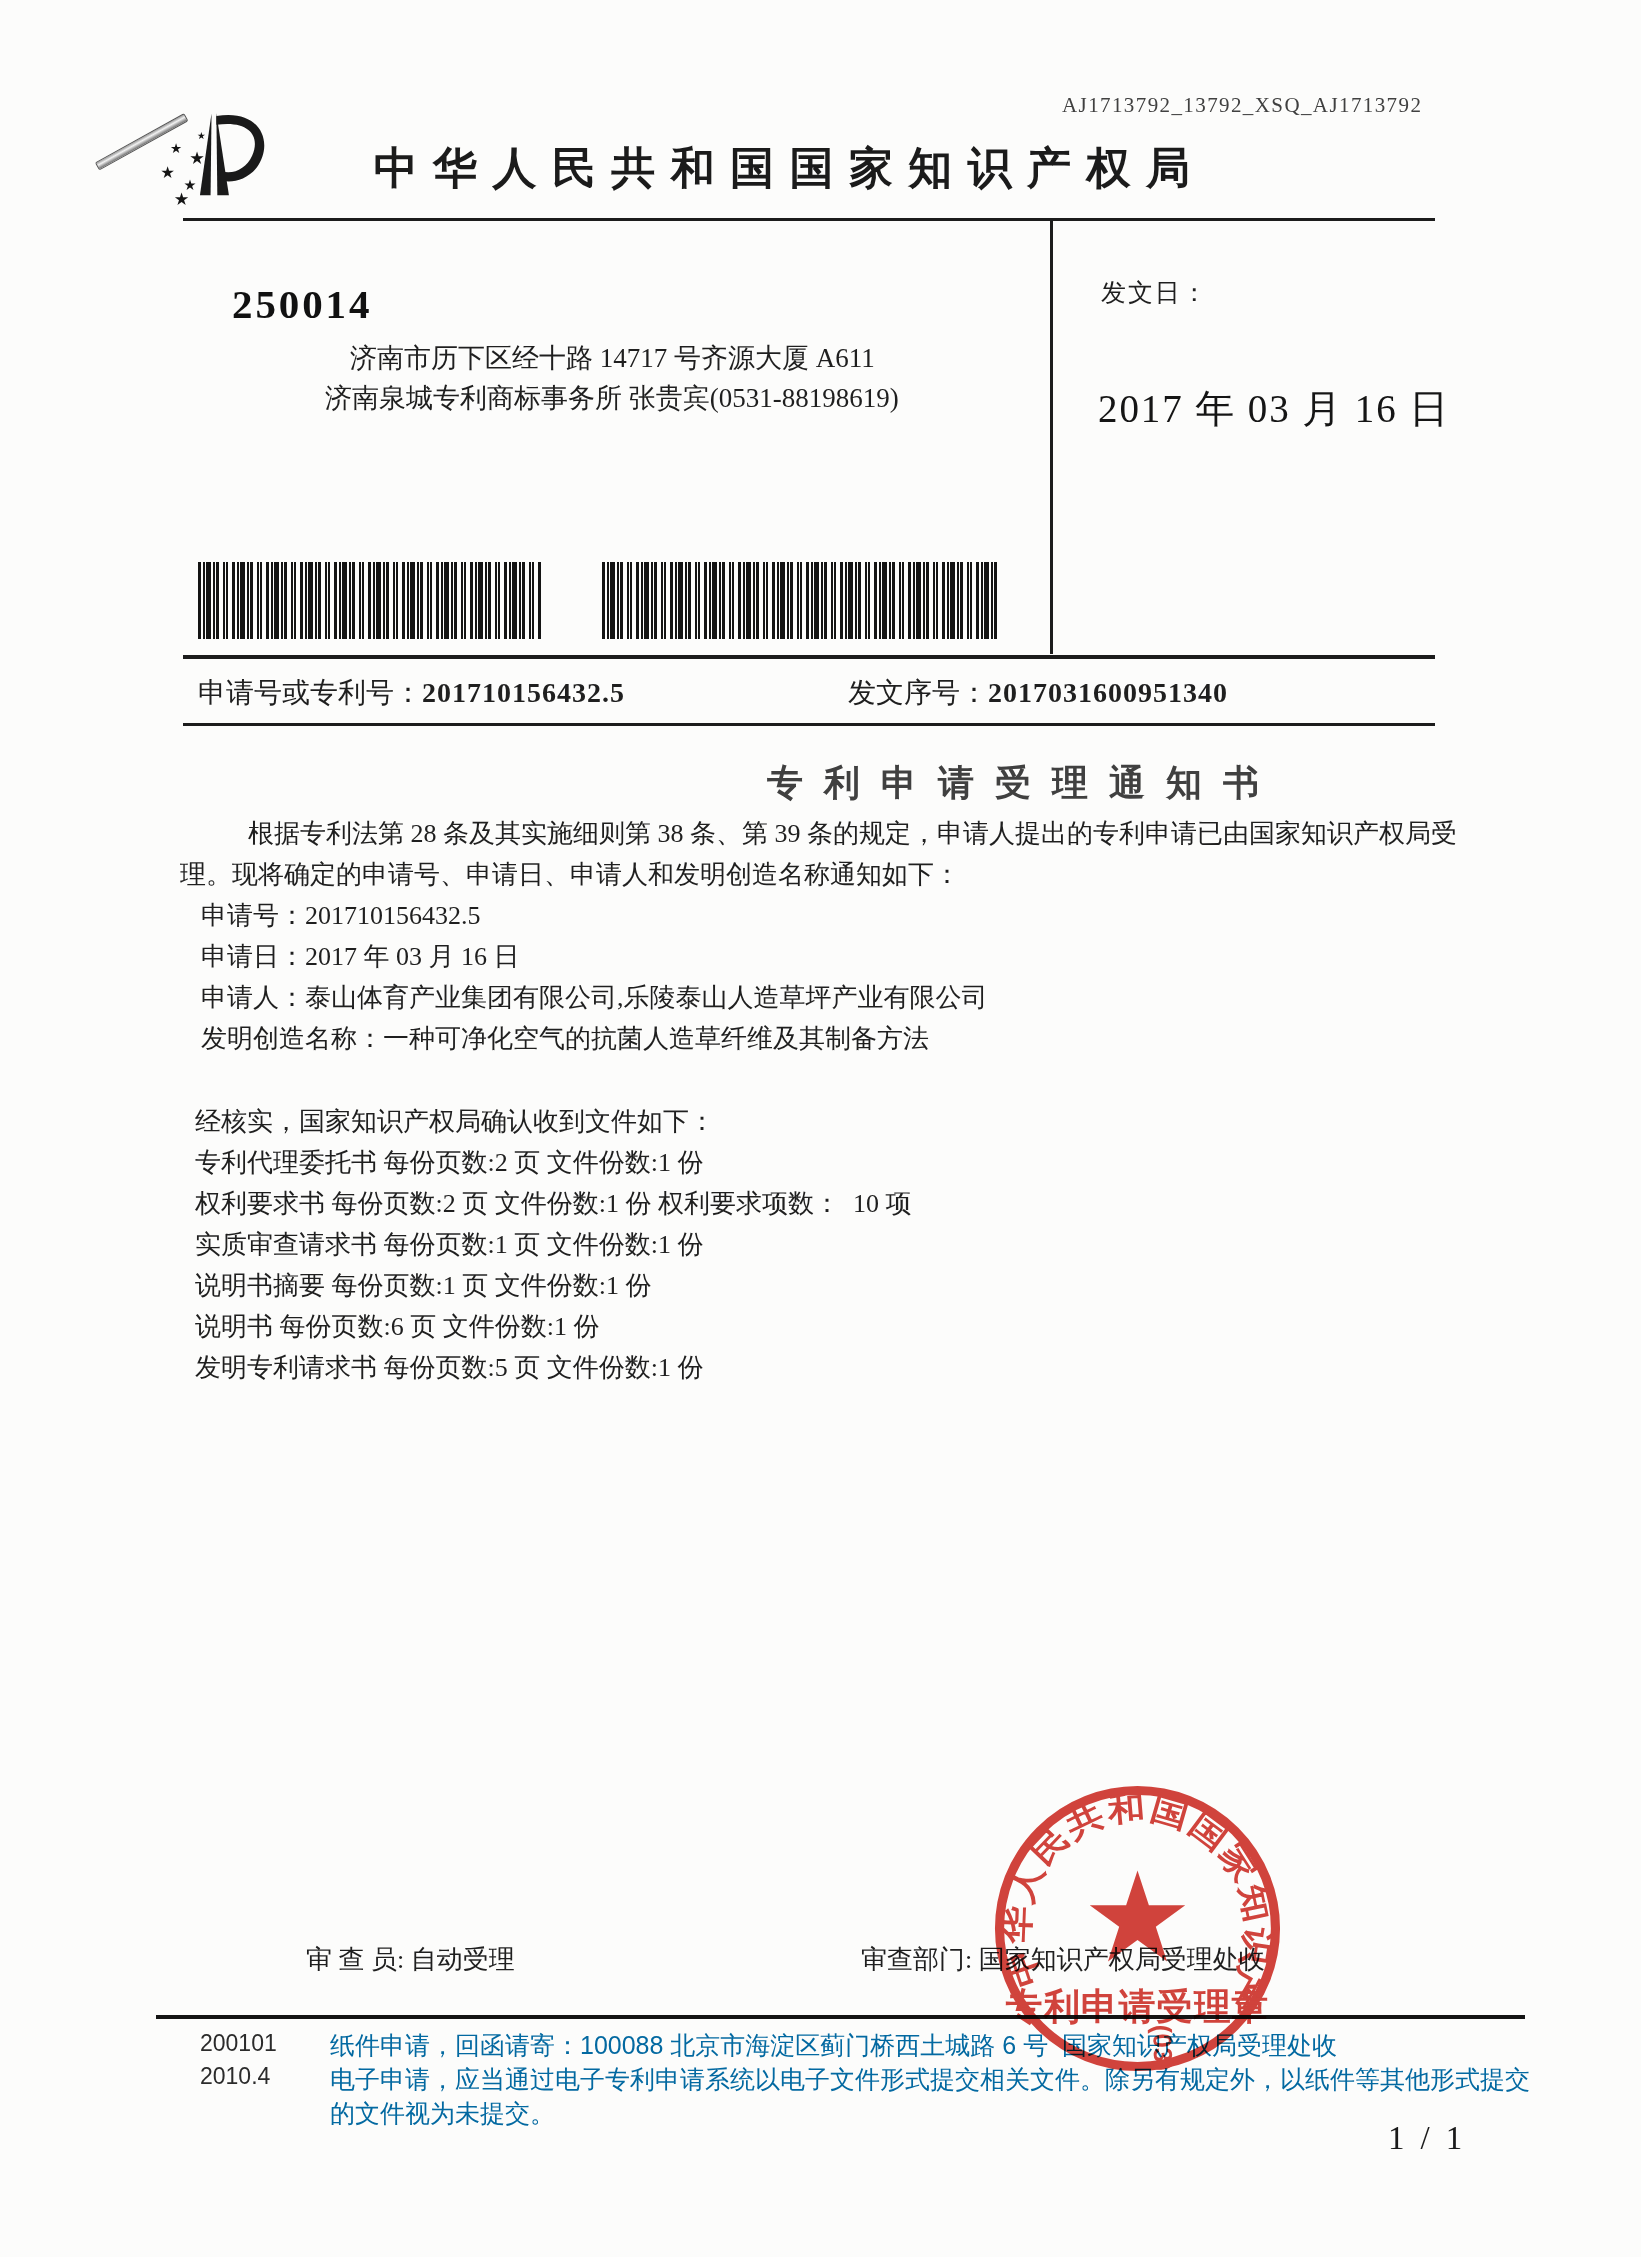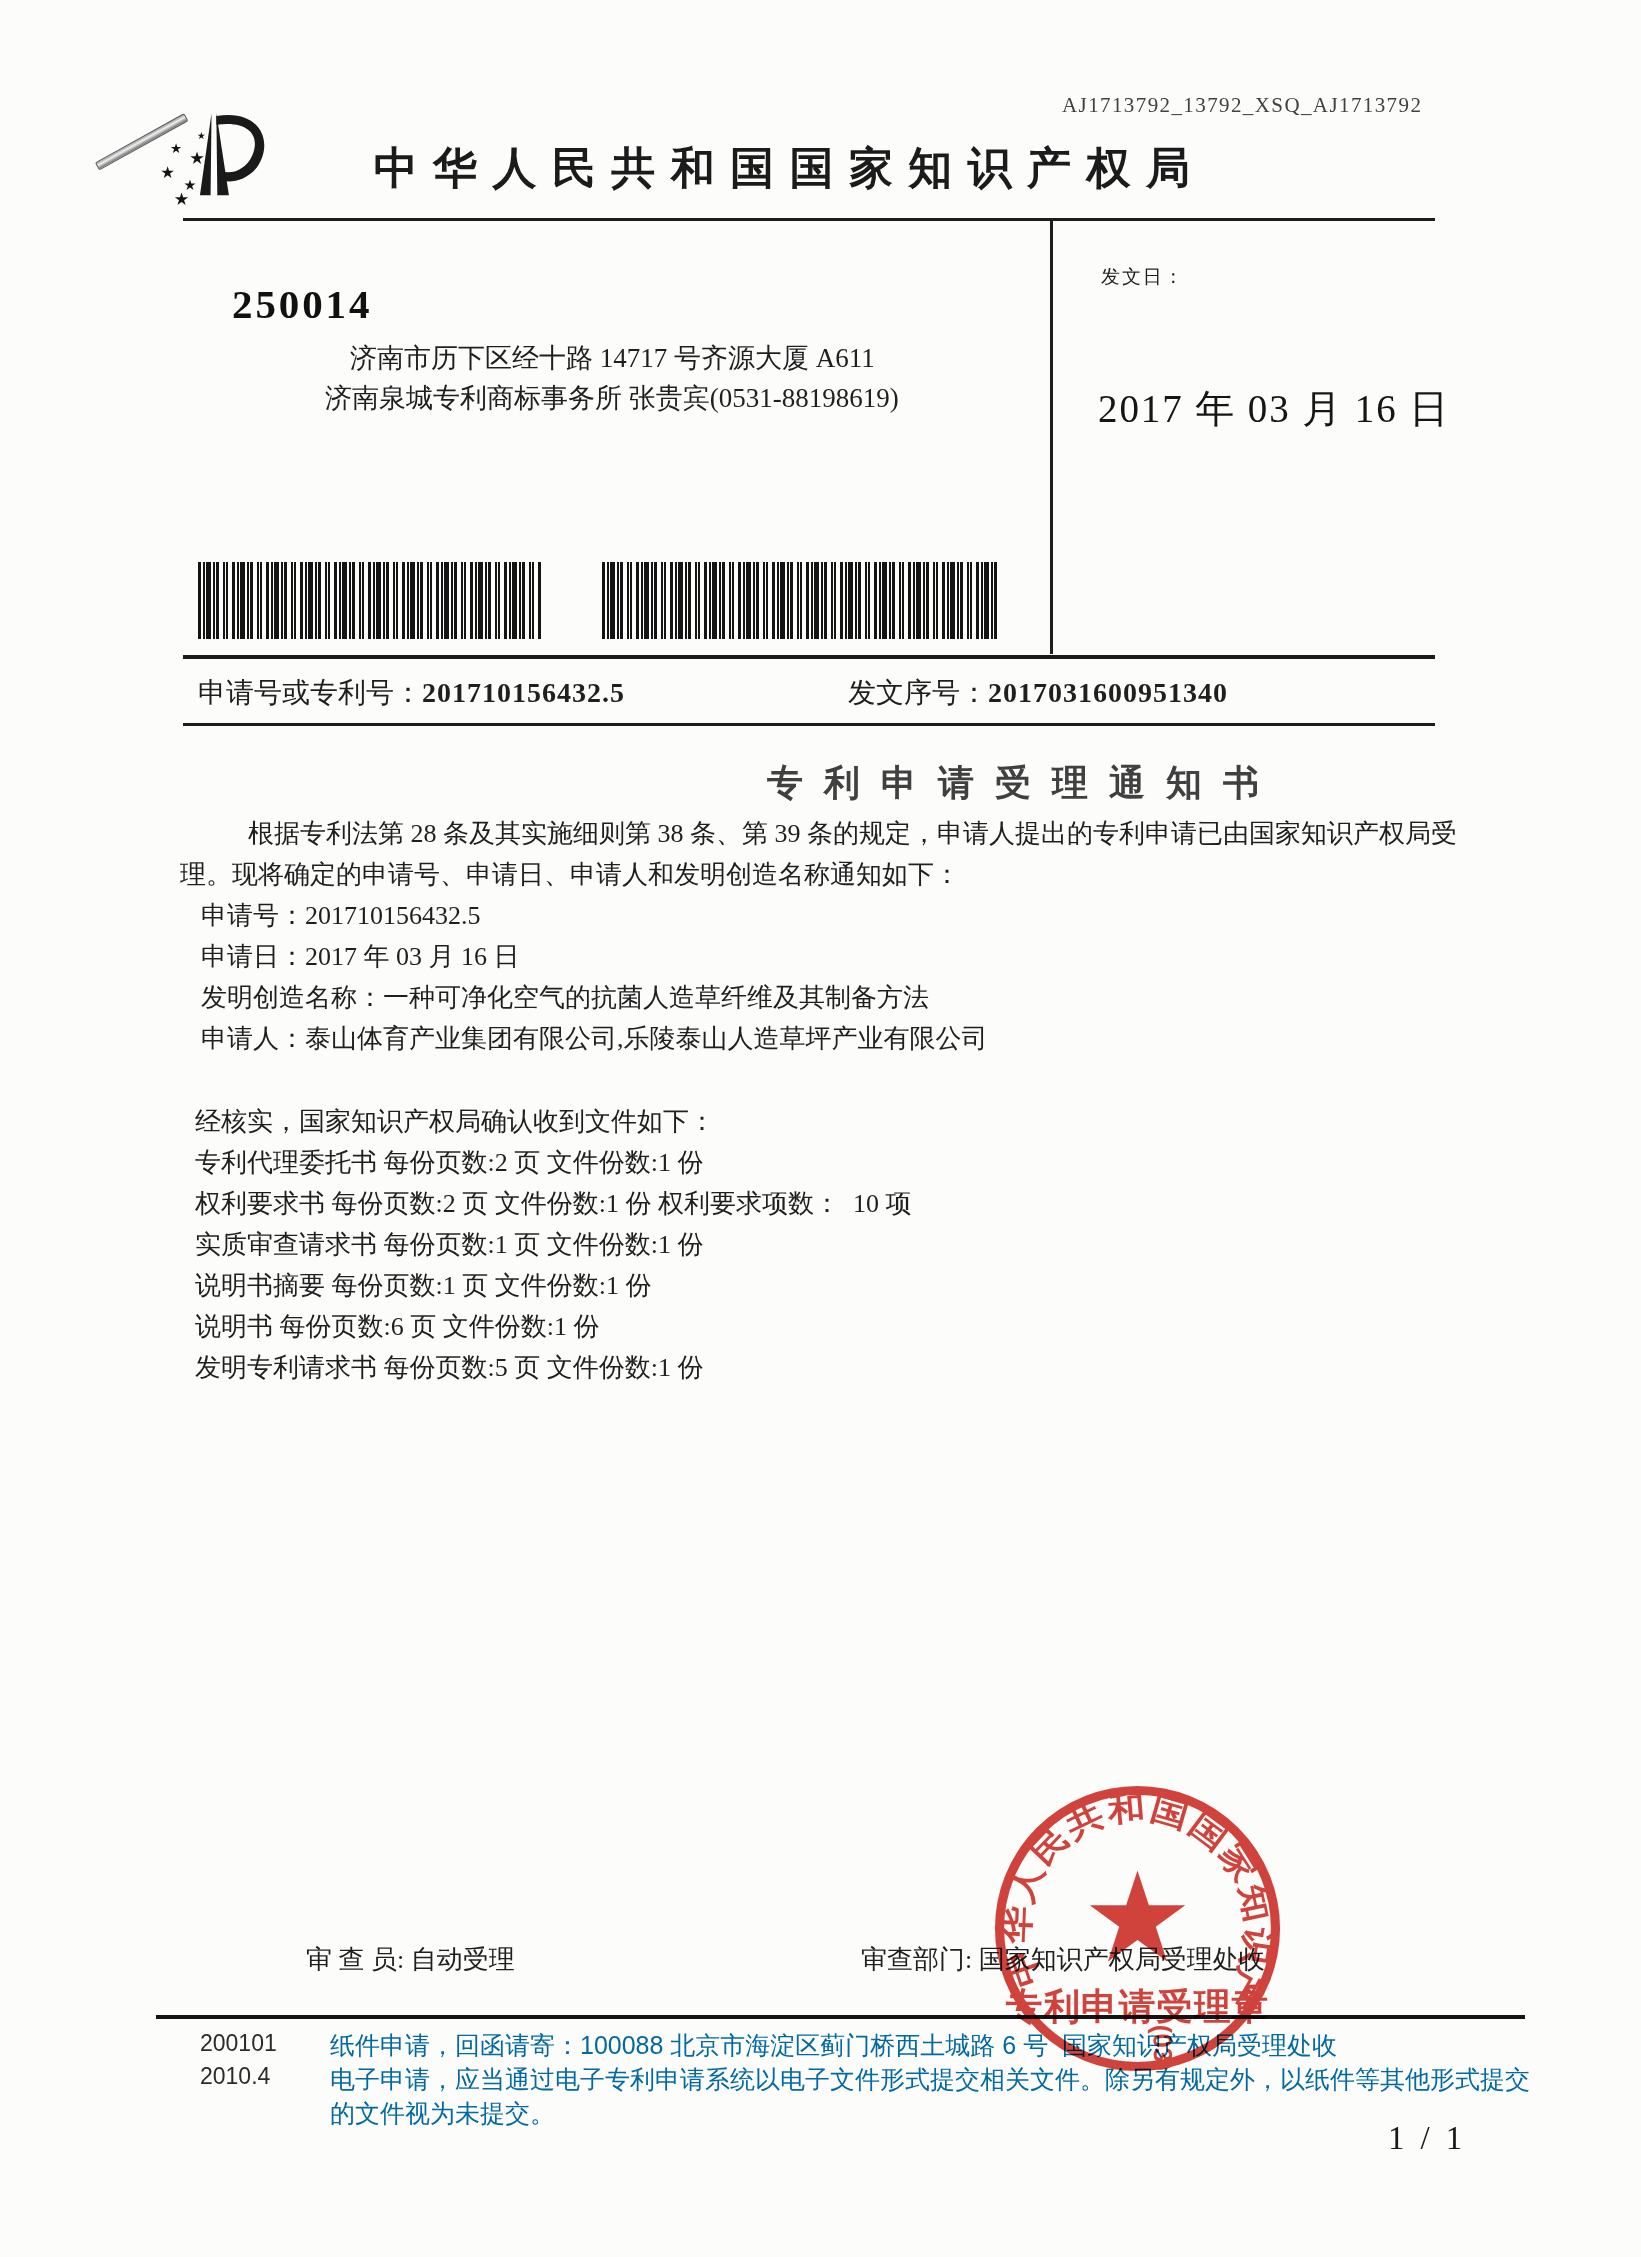--- a/index.html
+++ b/index.html
@@ -26,21 +26,21 @@
     font-family:"Liberation Sans","DejaVu Sans",sans-serif;
     font-size:44px;font-weight:600;letter-spacing:15.4px;color:#1b1b1b;
     white-space:nowrap;
   }
   .rule{background:#1c1c1c;}
   .rule1{left:183px;top:218px;width:1252px;height:2.9px;}
   .vline{left:1050px;top:218px;width:2.9px;height:436px;background:#1c1c1c;}
   .postal{left:232px;top:280px;font-size:41px;font-weight:bold;letter-spacing:2.9px;color:#111;}
   .addr1{left:350px;top:340px;font-size:27px;white-space:pre;}
   .addr2{left:325px;top:380px;font-size:27px;white-space:pre;}
-  .issue-label{left:1101px;top:264px;font-size:19px;letter-spacing:1.9px;}
+  .issue-label{left:1101px;top:276px;font-size:25px;letter-spacing:1.9px;}
   .issue-date{left:1098px;top:382px;font-size:39px;font-weight:500;letter-spacing:1.9px;white-space:pre;color:#151515;}
   
   .barcode{
     top:562px;height:77px;
     background:repeating-linear-gradient(90deg,
       #141414 0 2.9px, transparent 2.9px 4.8px,
       #141414 4.8px 6.8px, transparent 6.8px 7.7px,
       #141414 7.7px 12.6px, transparent 12.6px 15.4px,
       #141414 15.4px 17.4px, transparent 17.4px 18.3px,
       #141414 18.3px 21px, transparent 21px 25px,
@@ -157,22 +157,22 @@
 
   <div class="abs rule rule3"></div>
 
   <div class="abs doc-title">专利申请受理通知书</div>
 
   <div class="abs body-block">
     <p class="intro">根据专利法第 28 条及其实施细则第 38 条、第 39 条的规定，申请人提出的专利申请已由国家知识产权局受理。现将确定的申请号、申请日、申请人和发明创造名称通知如下：</p>
     <div class="fields">
       <p class="field-row"><span>申请号：</span><span>201710156432.5</span></p>
       <p class="field-row"><span>申请日：</span><span>2017 年 03 月 16 日</span></p>
+      <p class="field-row"><span>申请人：</span><span>泰山体育产业集团有限公司,乐陵泰山人造草坪产业有限公司</span></p>
       <p class="field-row"><span>发明创造名称：</span><span>一种可净化空气的抗菌人造草纤维及其制备方法</span></p>
-      <p class="field-row"><span>申请人：</span><span>泰山体育产业集团有限公司,乐陵泰山人造草坪产业有限公司</span></p>
     </div>
     <div class="received">
       <p class="received-row">经核实，国家知识产权局确认收到文件如下：</p>
       <p class="received-row">专利代理委托书 每份页数:2 页 文件份数:1 份</p>
       <p class="received-row">权利要求书 每份页数:2 页 文件份数:1 份 权利要求项数：  10 项</p>
       <p class="received-row">实质审查请求书 每份页数:1 页 文件份数:1 份</p>
       <p class="received-row">说明书摘要 每份页数:1 页 文件份数:1 份</p>
       <p class="received-row">说明书 每份页数:6 页 文件份数:1 份</p>
       <p class="received-row">发明专利请求书 每份页数:5 页 文件份数:1 份</p>
     </div>

